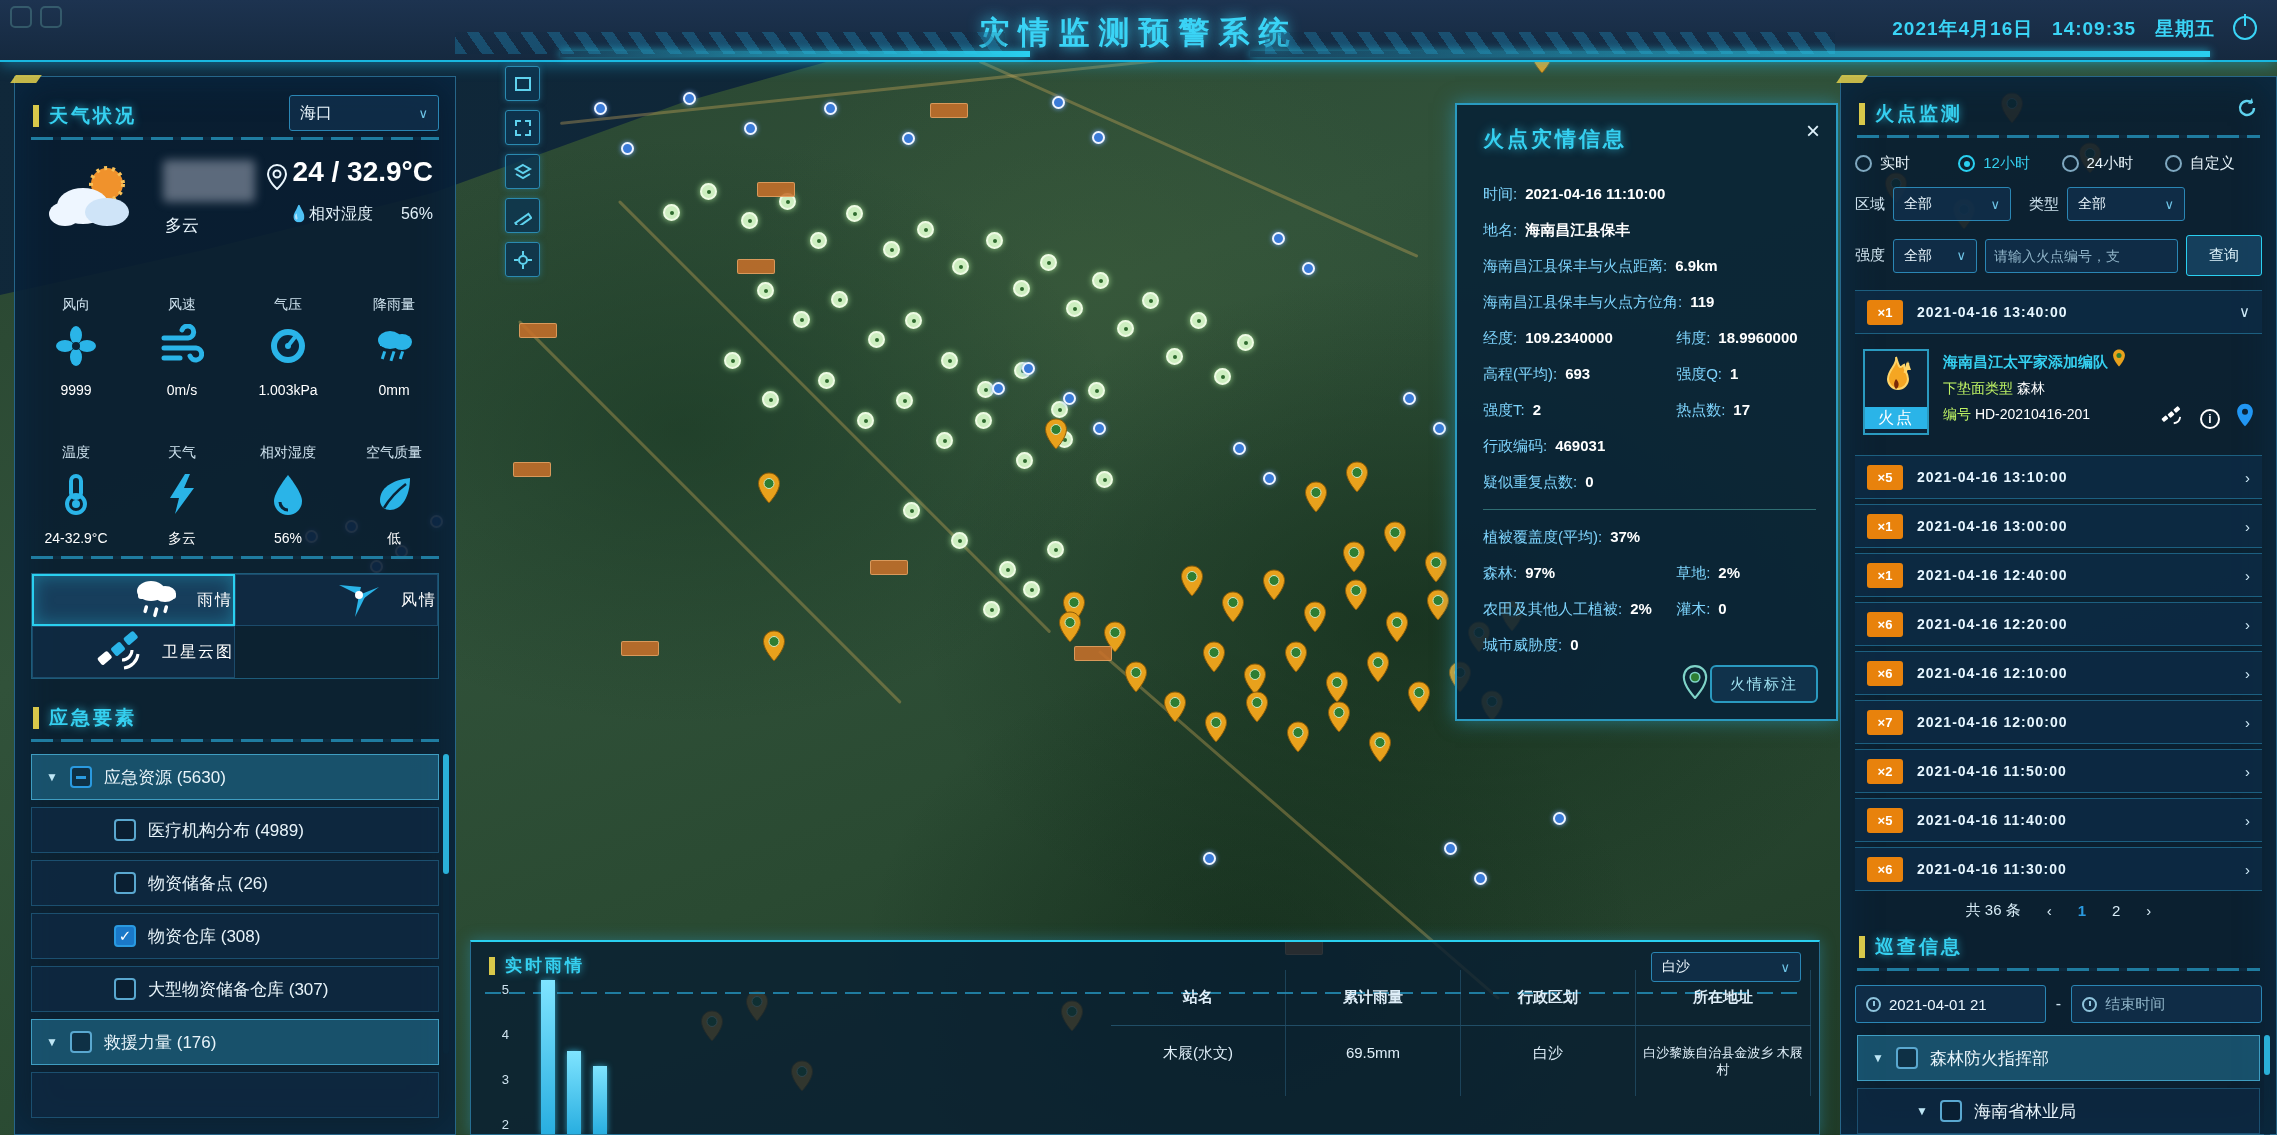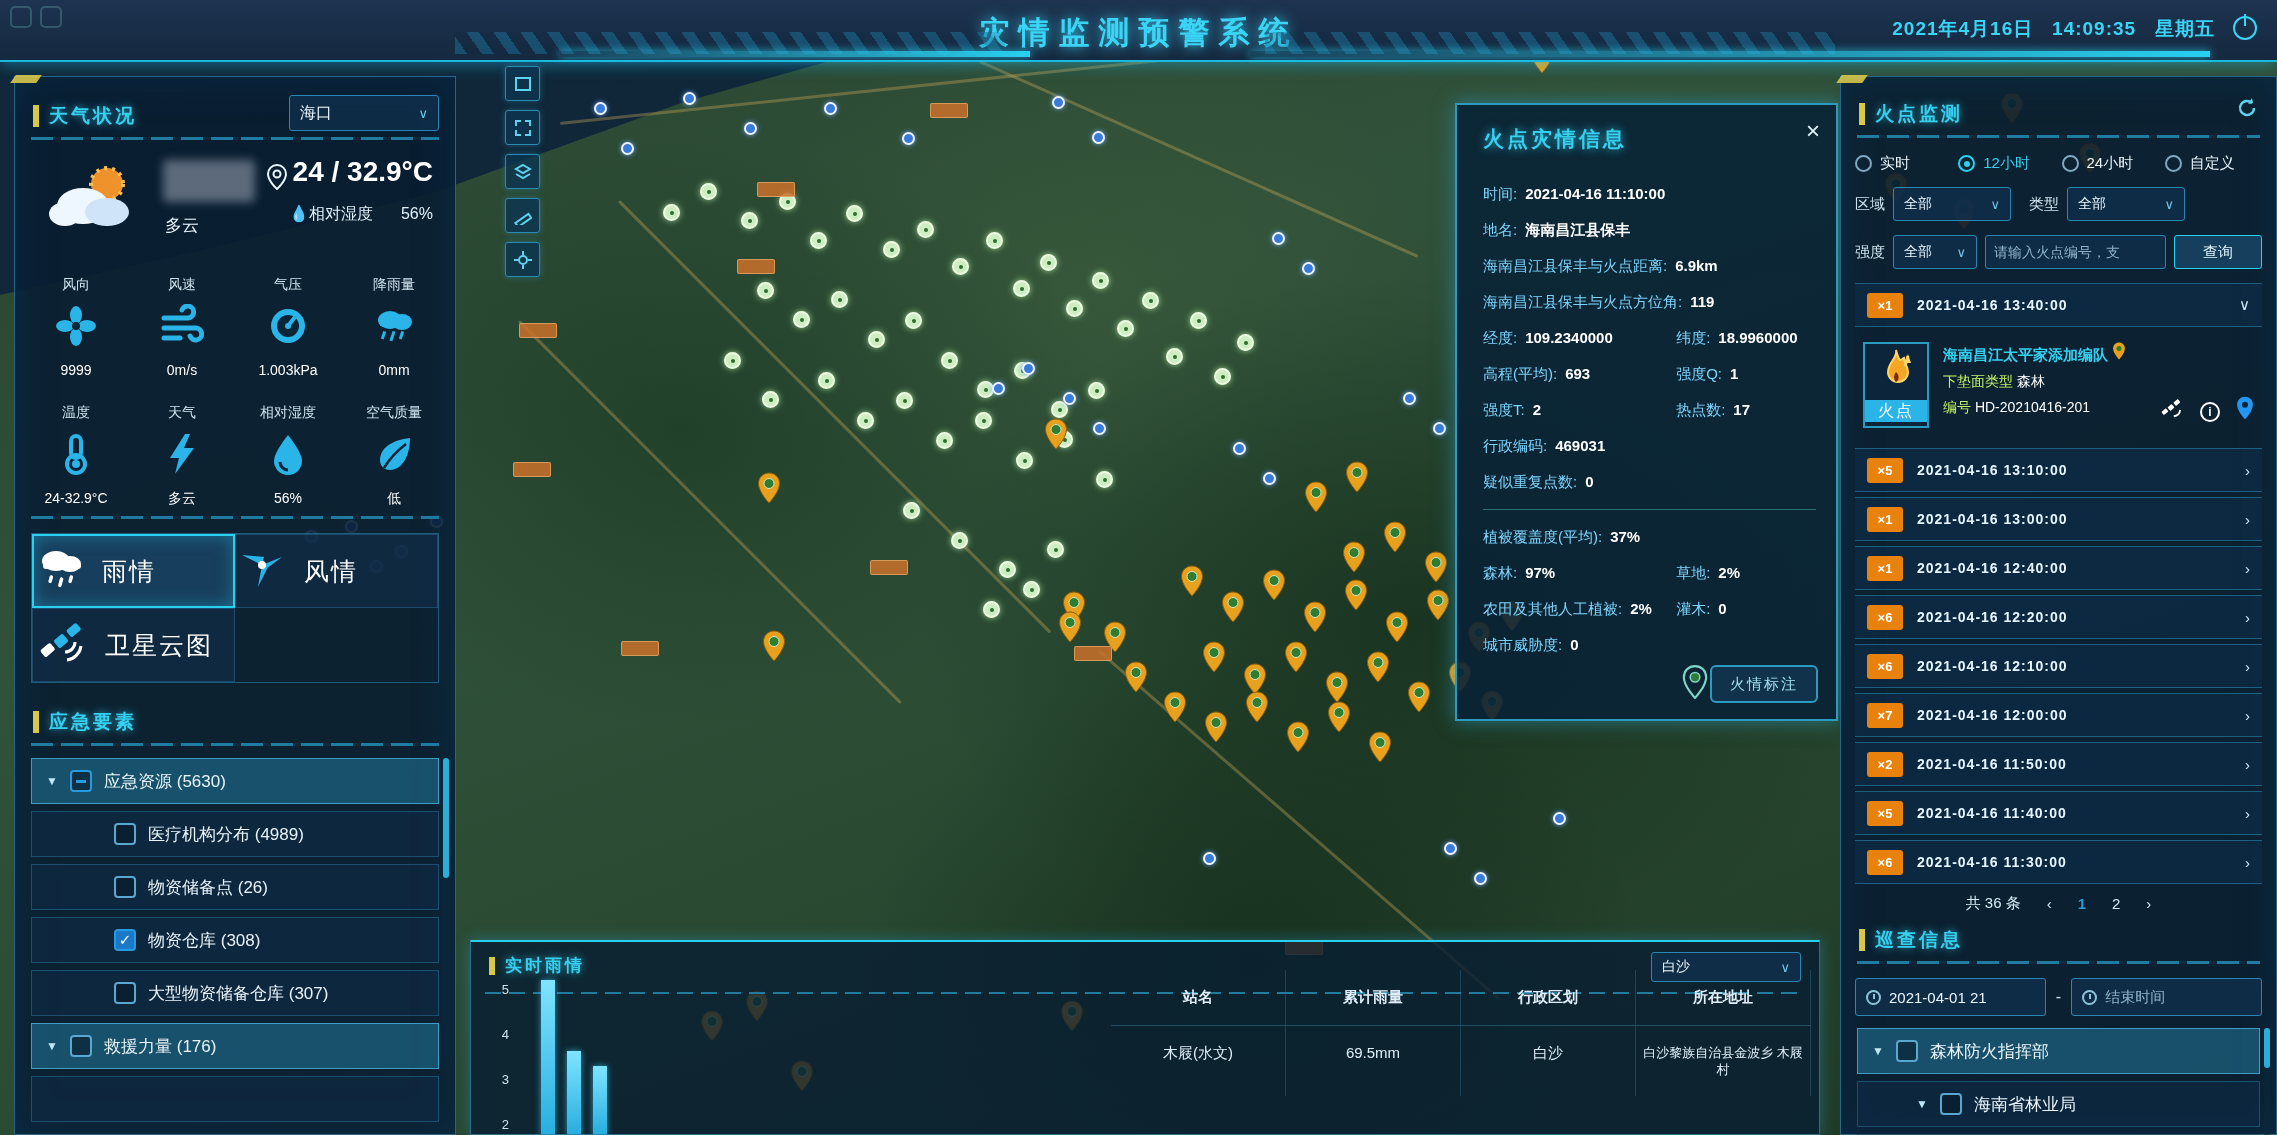--- a/index.html
+++ b/index.html
@@ -45,24 +45,24 @@
 
   
   .wx-cur{position:relative;height:100px;margin-top:16px;}
   .city-blur{position:absolute;left:148px;top:4px;width:92px;height:42px;background:rgba(160,170,185,.55);border-radius:4px;filter:blur(5px);}
   .wx-cond{position:absolute;left:150px;top:58px;color:#eaf6fd;font-size:17px;}
   .wx-temp{position:absolute;right:22px;top:0px;color:#fff;font-size:28px;font-weight:bold;}
   .wx-hum{position:absolute;right:22px;top:48px;color:#e2f0f8;font-size:16px;}
   .wx-hum b{margin-left:28px;font-weight:normal;}
   #wx-grid{display:grid;grid-template-columns:repeat(4,1fr);row-gap:26px;margin-top:20px;padding:0 8px;}
   .metric{display:flex;flex-direction:column;align-items:center;gap:10px;}
-  .metric .ml{font-size:14px;color:#cfe3ef;}
+  .metric .ml{font-size:14px;color:#cfe3ef;margin-top:20px;}
   .metric .mv{font-size:14px;color:#fff;}
   #monitor-grid{display:grid;grid-template-columns:1fr 1fr;margin:14px 16px 0 16px;border:1px solid rgba(42,130,170,.6);}
-  .mon-btn{display:flex;align-items:center;justify-content:flex-start;gap:16px;height:74px;background:rgba(17,46,74,.65);border:1px solid rgba(42,110,150,.5);color:#fff;font-size:25px;letter-spacing:2px;}
+  .mon-btn{display:flex;align-items:center;justify-content:flex-end;gap:16px;height:52px;background:rgba(17,46,74,.65);border:1px solid rgba(42,110,150,.5);color:#fff;font-size:16px;letter-spacing:2px;}
   .mon-btn.active{border:2px solid #2ad0f0;background:rgba(26,70,104,.8);box-shadow:inset 0 0 18px rgba(42,208,240,.35);}
   .tree{margin:12px 16px 0 16px;position:relative;}
   .tree-row{display:flex;align-items:center;height:46px;margin-bottom:7px;background:rgba(14,40,66,.82);border:1px solid rgba(42,120,160,.5);color:#e8f4fa;font-size:17px;gap:12px;padding-left:14px;}
   .tree-row.hl{background:rgba(40,140,180,.45);border-color:rgba(80,190,230,.7);}
   .tr-arrow{color:#bfe6f5;font-size:12px;width:12px;}
   .cb{width:22px;height:22px;border:2px solid #5aa8d0;border-radius:4px;flex:none;display:flex;align-items:center;justify-content:center;color:#fff;font-size:15px;background:rgba(8,26,44,.6);}
   .cb.checked{background:#1a78c8;border-color:#2a9ae0;}
   .cb.ind{border-color:#2a9ae0;}
   .cb.ind i{width:10px;height:3px;background:#2a9ae0;display:block;}
   .vscroll{position:absolute;right:-10px;top:0;width:6px;height:300px;background:rgba(10,40,60,.6);border-radius:3px;}
@@ -88,21 +88,21 @@
   
   .radios{display:flex;align-items:center;margin:16px 14px 0 14px;gap:6px;}
   .radio{display:flex;align-items:center;gap:8px;flex:1;color:#e8f4fa;font-size:15px;}
   .rdot{width:17px;height:17px;border-radius:50%;border:2px solid #7fa8c0;flex:none;position:relative;}
   .radio.sel{color:#35d0f0;}
   .radio.sel .rdot{border-color:#2ad0f0;}
   .radio.sel .rdot:after{content:"";position:absolute;left:3.5px;top:3.5px;width:6px;height:6px;border-radius:50%;background:#2ad0f0;}
   .filters{display:flex;align-items:center;gap:8px;margin:14px 14px 0 14px;color:#cfe3ef;font-size:15px;}
   .inp{border:1px solid #2a86b4;background:rgba(16,48,76,.8);color:#eaf6fd;font-size:14px;height:34px;border-radius:3px;padding:0 8px;}
   .inp::placeholder{color:#8fb4c8;}
-  .qbtn{height:34px;padding:0 28px;border:1px solid #2ad0f0;border-radius:3px;background:rgba(22,66,98,.9);color:#dff4fc;font-size:15px;display:flex;align-items:center;}
+  .qbtn{height:41px;padding:0 22px;border:1px solid #2ad0f0;border-radius:3px;background:rgba(22,66,98,.9);color:#dff4fc;font-size:15px;display:flex;align-items:center;}
   #fire-list{margin:14px 14px 0 14px;position:relative;}
   .f-item{display:flex;align-items:center;height:44px;margin-bottom:5px;background:rgba(13,42,68,.85);border-top:1px solid rgba(42,140,180,.55);border-bottom:1px solid rgba(42,140,180,.55);padding:0 12px;gap:14px;}
   .badge{min-width:36px;height:25px;background:#e8820c;border-radius:3px;color:#fff;font-size:13px;font-weight:bold;display:flex;align-items:center;justify-content:center;}
   .f-time{flex:1;color:#e6f6ff;font-size:14px;font-weight:bold;letter-spacing:1px;}
   .f-car{color:#cfeaf8;font-size:15px;}
   .f-detail{display:flex;gap:14px;margin:4px 0 10px 0;padding:10px 8px;}
   .f-tile{width:66px;flex:none;border:2px solid #2a9ac0;background:rgba(12,38,60,.9);}
   .f-tile .fl{height:56px;display:flex;align-items:center;justify-content:center;}
   .f-tile .tl{height:22px;background:#2ab4e8;color:#fff;font-size:16px;display:flex;align-items:center;justify-content:center;letter-spacing:2px;}
   .fd-body{flex:1;font-size:14px;line-height:26px;}

